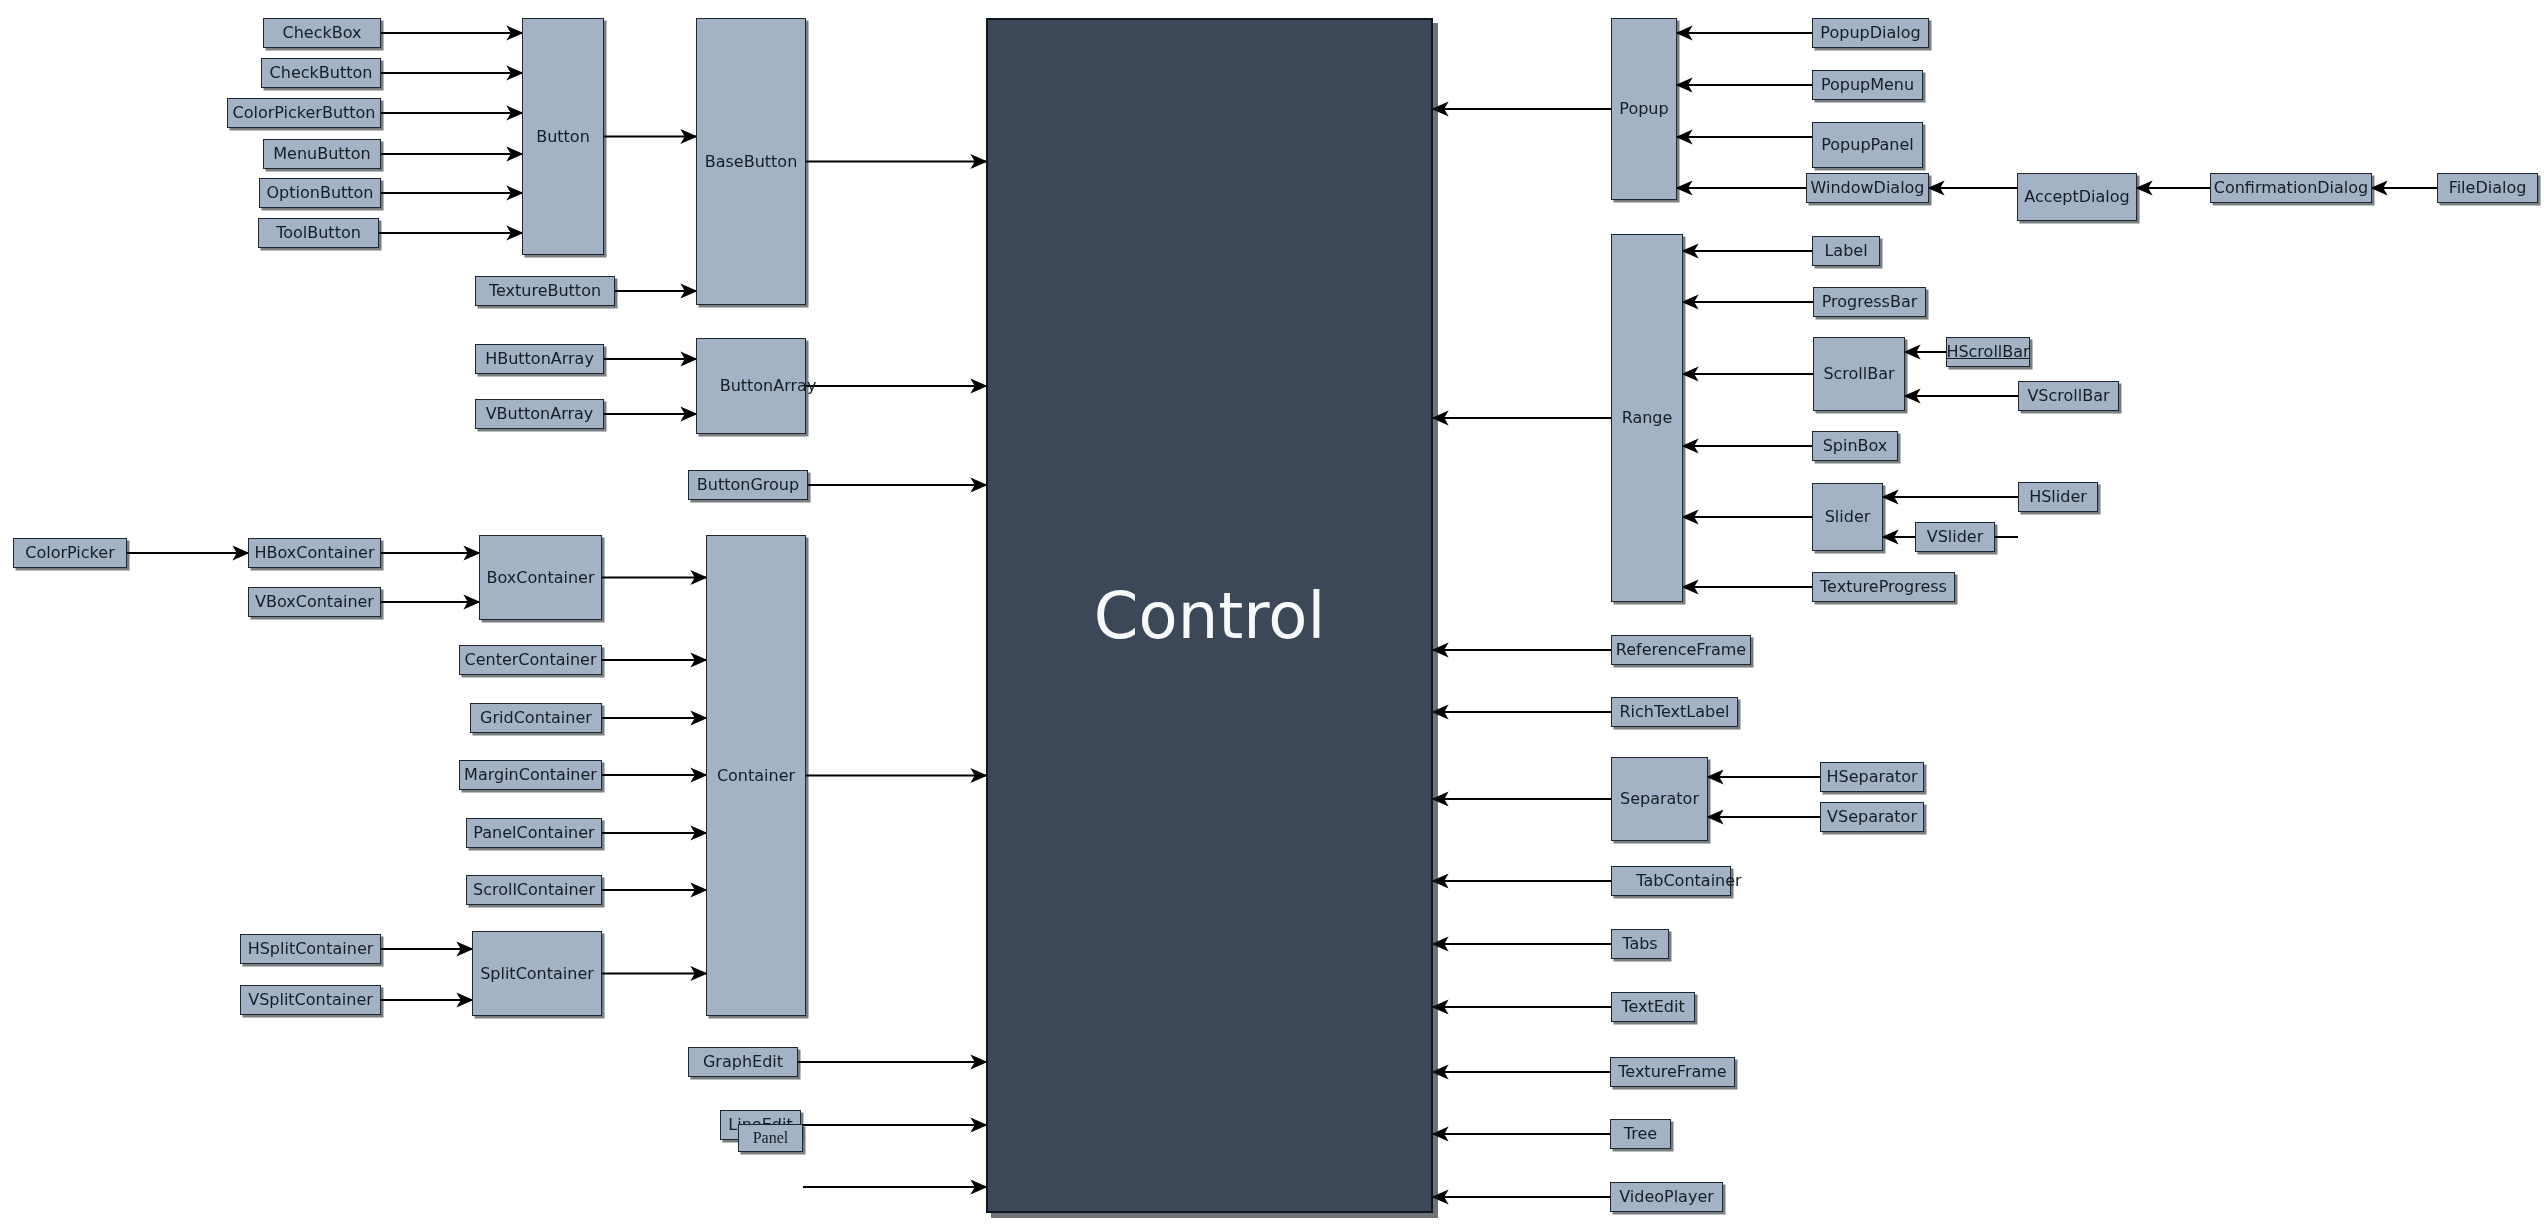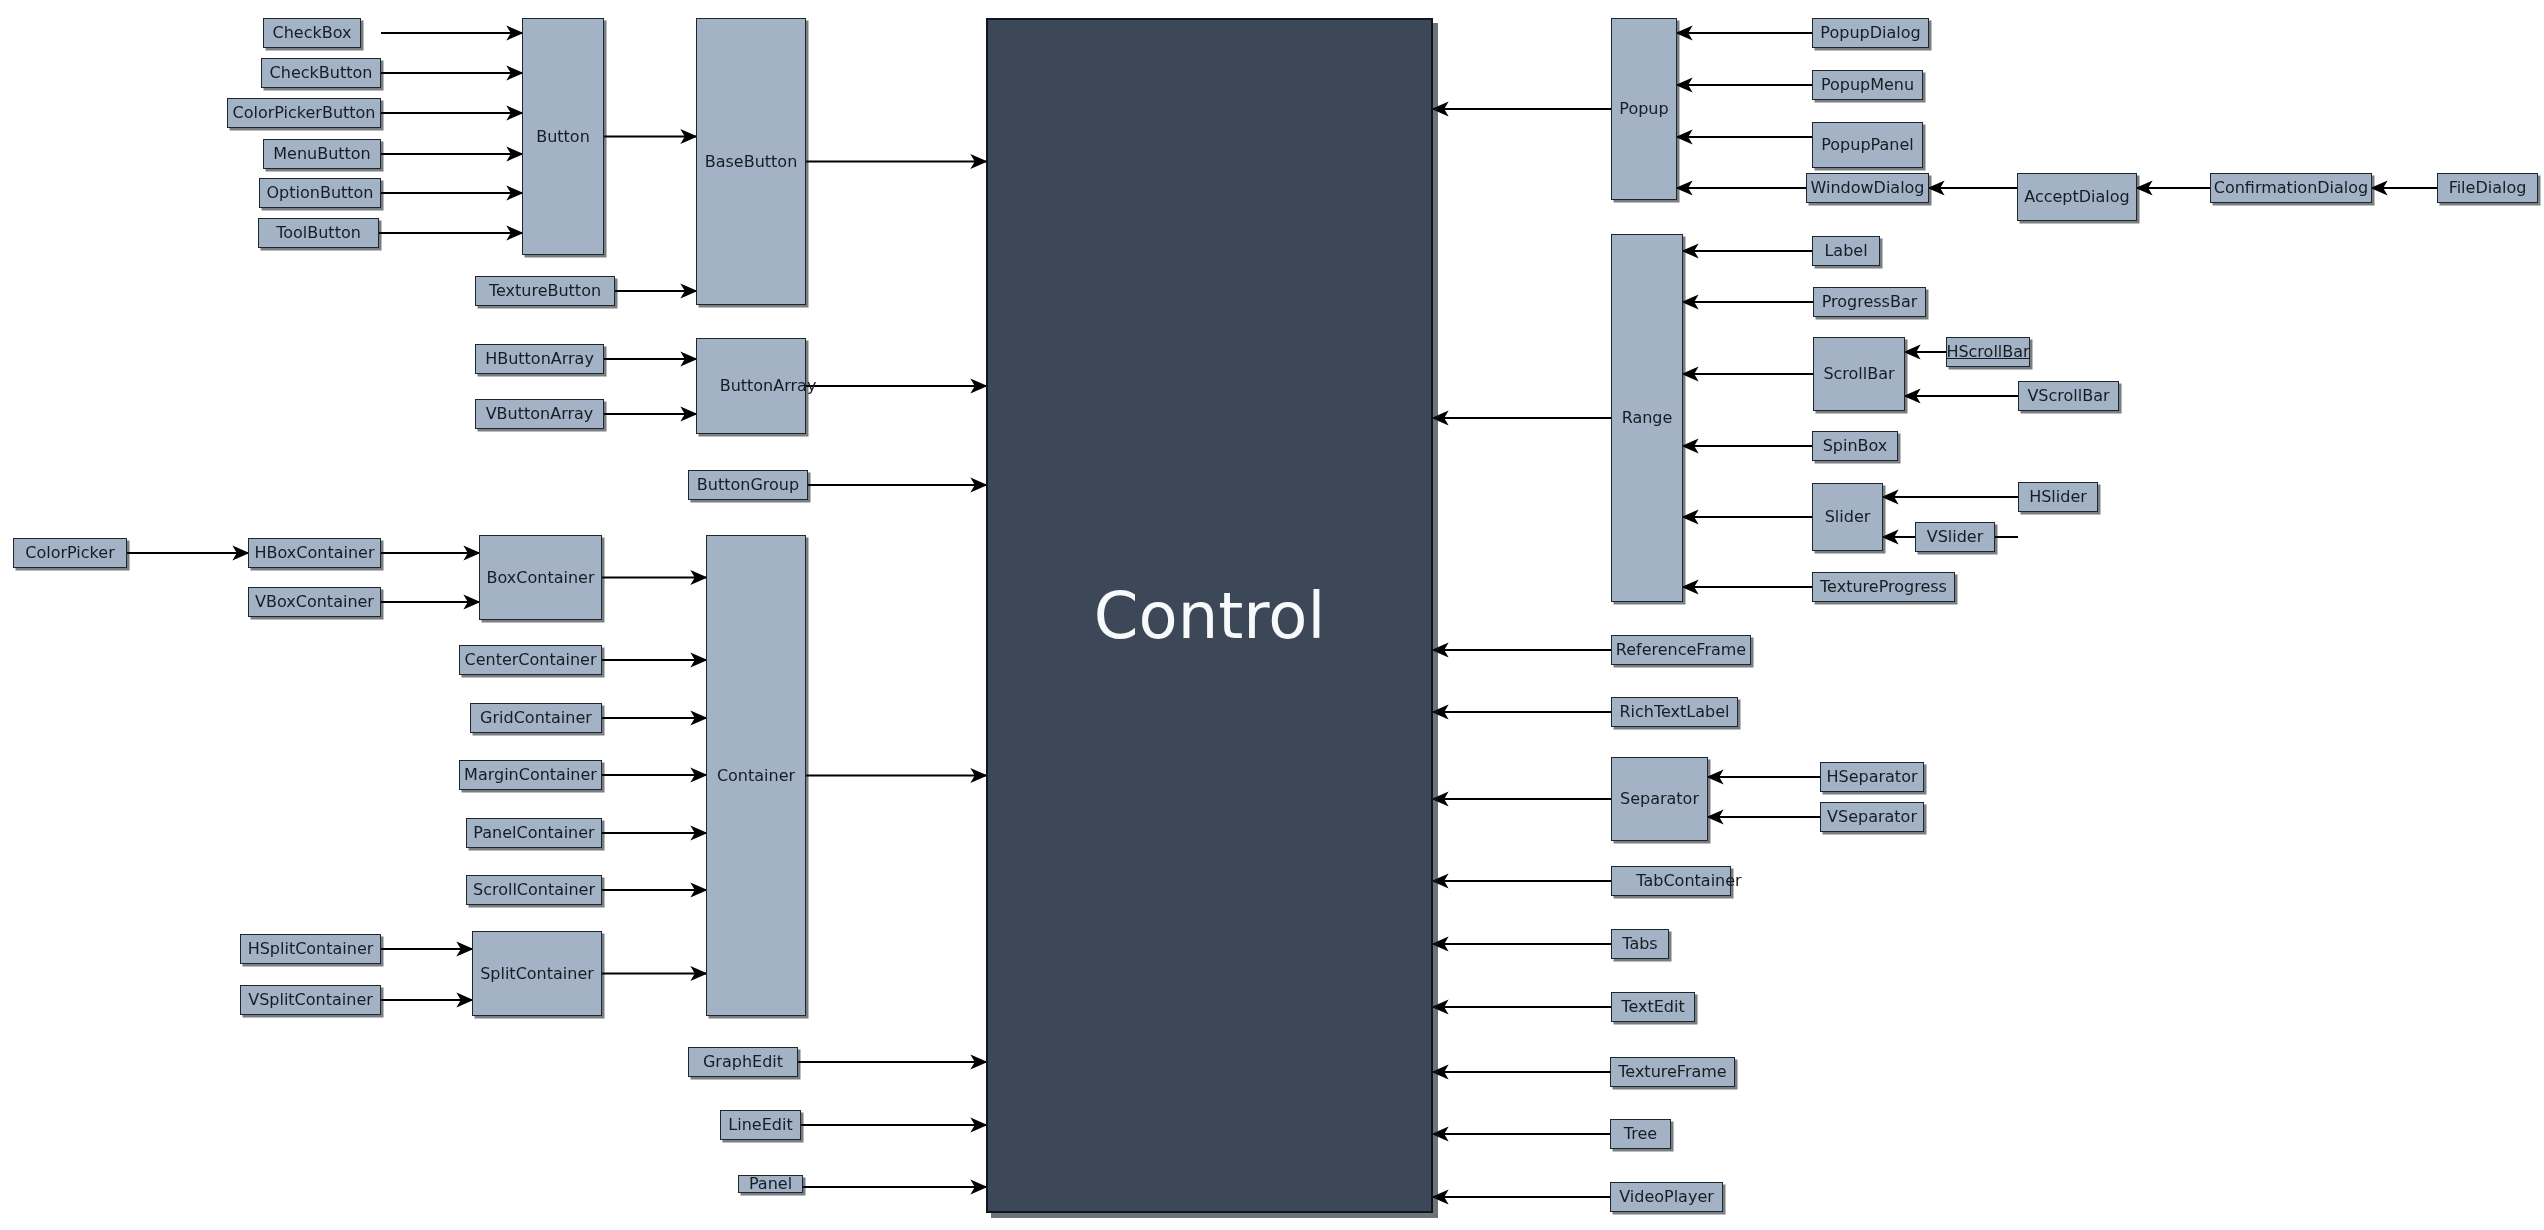--- a/index.html
+++ b/index.html
@@ -97,21 +97,21 @@
         <line x1="1820" y1="817" x2="1708" y2="817" stroke="#000000" stroke-width="2" marker-end="url(#arrowhead)"></line>
         <line x1="1611" y1="881" x2="1433" y2="881" stroke="#000000" stroke-width="2" marker-end="url(#arrowhead)"></line>
         <line x1="1611" y1="944" x2="1433" y2="944" stroke="#000000" stroke-width="2" marker-end="url(#arrowhead)"></line>
         <line x1="1611" y1="1007" x2="1433" y2="1007" stroke="#000000" stroke-width="2" marker-end="url(#arrowhead)"></line>
         <line x1="1610" y1="1072" x2="1433" y2="1072" stroke="#000000" stroke-width="2" marker-end="url(#arrowhead)"></line>
         <line x1="1610" y1="1134" x2="1433" y2="1134" stroke="#000000" stroke-width="2" marker-end="url(#arrowhead)"></line>
         <line x1="1610" y1="1197" x2="1433" y2="1197" stroke="#000000" stroke-width="2" marker-end="url(#arrowhead)"></line>
       </g>
   </svg>
   <div id="node-layer">
-      <div class="node" style="left: 263px; top: 18px; width: 98px; height: 30px;">
+      <div class="node" style="left: 263px; top: 18px; width: 118px; height: 30px;">
         <span>CheckBox</span>
       </div>
       <div class="node" style="left: 261px; top: 58px; width: 120px; height: 30px;">
         <span>CheckButton</span>
       </div>
       <div class="node" style="left: 227px; top: 98px; width: 154px; height: 30px;">
         <span>ColorPickerButton</span>
       </div>
       <div class="node" style="left: 263px; top: 139px; width: 118px; height: 30px;">
         <span>MenuButton</span>
@@ -181,21 +181,21 @@
       </div>
       <div class="node" style="left: 706px; top: 535px; width: 100px; height: 481px;">
         <span>Container</span>
       </div>
       <div class="node" style="left: 688px; top: 1047px; width: 110px; height: 30px;">
         <span>GraphEdit</span>
       </div>
       <div class="node" style="left: 720px; top: 1110px; width: 81px; height: 30px;">
         <span>LineEdit</span>
       </div>
-      <div class="node" style="left: 738px; top: 1175px; width: 65px; height: 18px;">
+      <div class="node" style="left: 738px; top: 1124px; width: 65px; height: 28px; font-family: Liberation Serif, serif;">
         <span>Panel</span>
       </div>
       <div class="node root" style="left: 986px; top: 18px; width: 447px; height: 1195px;">
         <span>Control</span>
       </div>
       <div class="node" style="left: 1611px; top: 18px; width: 66px; height: 182px;">
         <span>Popup</span>
       </div>
       <div class="node" style="left: 1812px; top: 18px; width: 117px; height: 30px;">
         <span>PopupDialog</span>

